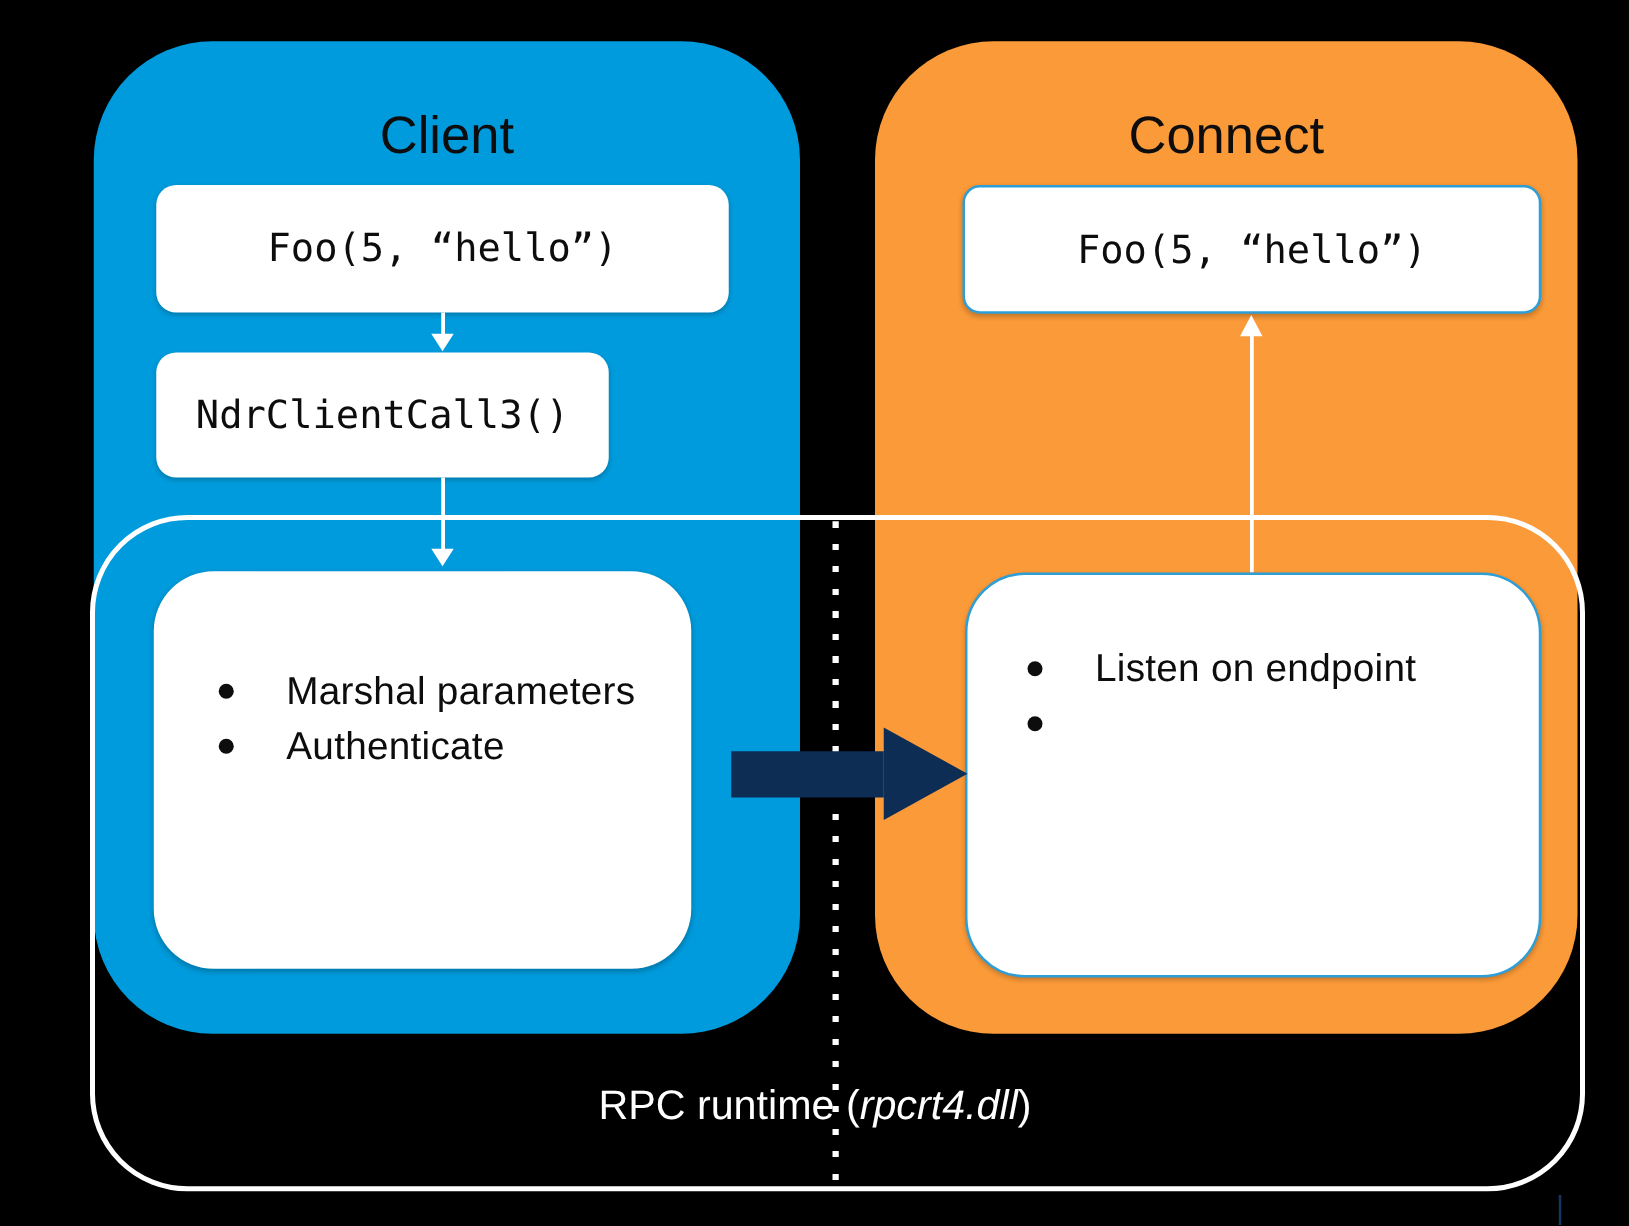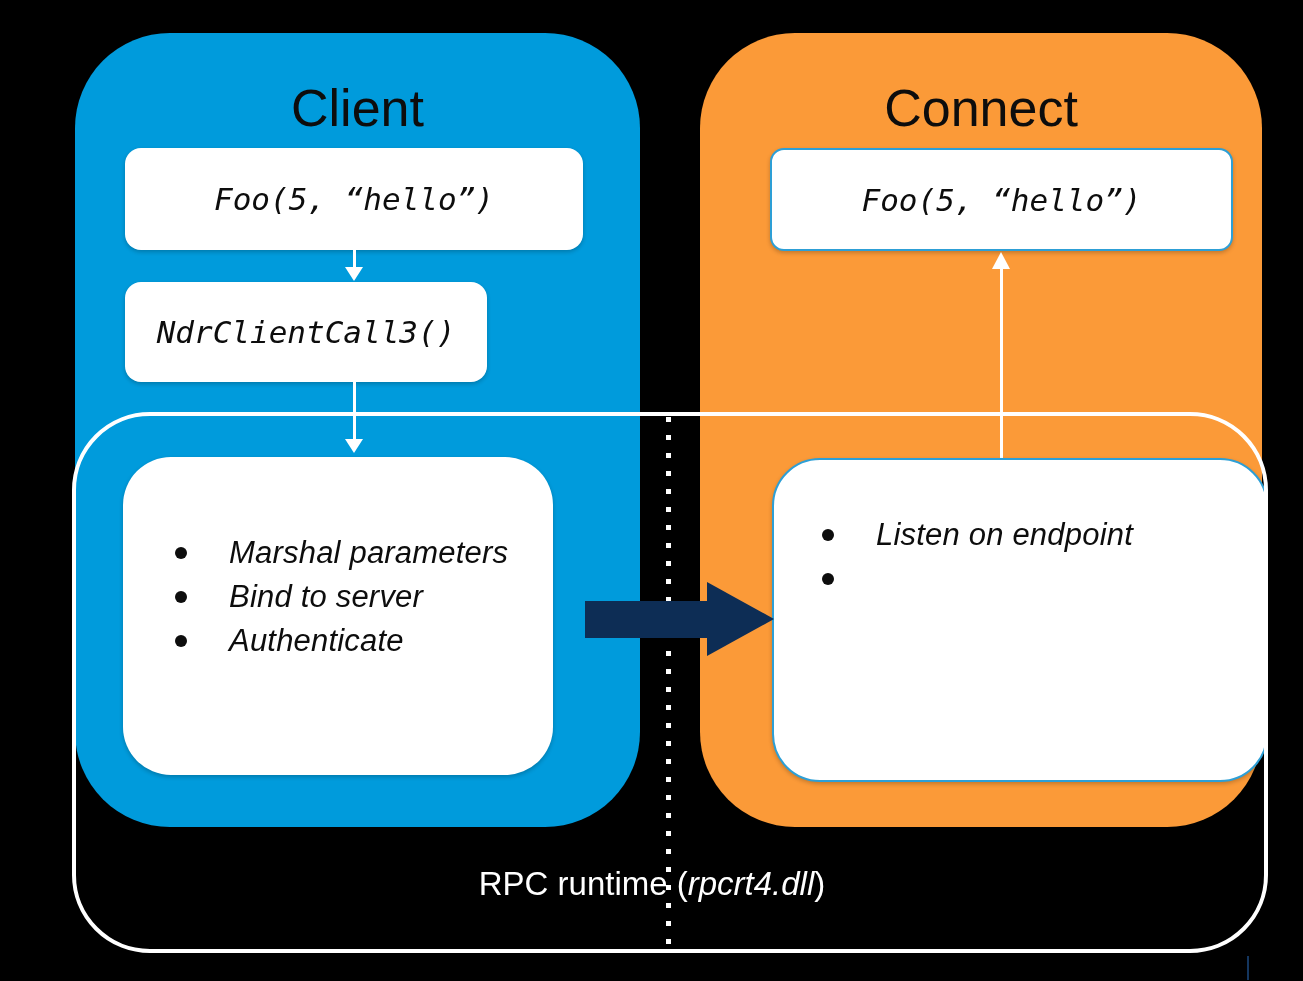--- a/index.html
+++ b/index.html
@@ -24,47 +24,46 @@
     border-radius: 95px;
     z-index: 1;
   }
   .panel.client { left: 75px;  width: 565px; background: var(--blue); }
   .panel.server { left: 700px; width: 562px; background: var(--orange); }
 
   .panel-title {
     position: absolute;
     top: 50px; left: 0; right: 0;
     text-align: center;
-    font-size: 52px;
+    font-size: 42px;
     line-height: 50px;
     color: var(--ink);
   }
 
   
   .white-box {
     position: absolute;
     background: #fff;
     box-shadow: 0 2px 4px rgba(0,0,0,0.22);
     display: flex;
     align-items: center;
     justify-content: center;
     box-sizing: border-box;
-    font-style: italic;
   }
   .code {
     font-family: "DejaVu Sans Mono", "Liberation Mono", monospace;
     font-size: 31px;
     color: var(--ink);
     white-space: nowrap;
   }
   .client .call-box { left: 50px; top: 115px; width: 458px; height: 102px; border-radius: 16px; }
   .client .stub-box { left: 50px; top: 249px; width: 362px; height: 100px; border-radius: 16px; }
   .client .steps-box { left: 48px; top: 424px; width: 430px; height: 318px; border-radius: 48px; }
   .server .call-box { left: 70px; top: 115px; width: 463px; height: 103px; border-radius: 14px; border: 2px solid var(--border-blue); }
-  .server .steps-box { left: 72px; top: 425px; width: 496px; height: 324px; border-radius: 48px; border: 2px solid var(--border-blue); }
+  .server .steps-box { left: 72px; top: 425px; width: 461px; height: 324px; border-radius: 48px; border: 2px solid var(--border-blue); }
 
   
   ul.steps {
     position: absolute;
     margin: 0; list-style: none;
     left: 0; top: 0; right: 0; bottom: 0;
   }
   .client ul.steps { padding: 74px 0 0 52px; }
   .server ul.steps { padding: 53px 0 0 48px; }
   li.step { display: flex; }
@@ -187,24 +186,20 @@
 
   <div class="white-box steps-box">
     <ul class="steps">
 
         <li class="step">
           <span class="dot"></span>
           <span class="step-text">Marshal parameters</span>
         </li>
 
 
-        <li class="step">
-          <span class="dot"></span>
-          <span class="step-text">Bind to server</span>
-        </li>
 
         <li class="step">
           <span class="dot"></span>
           <span class="step-text">Authenticate</span>
         </li>
       </ul>
   </div>
 </div>
 
 <div class="panel server">

